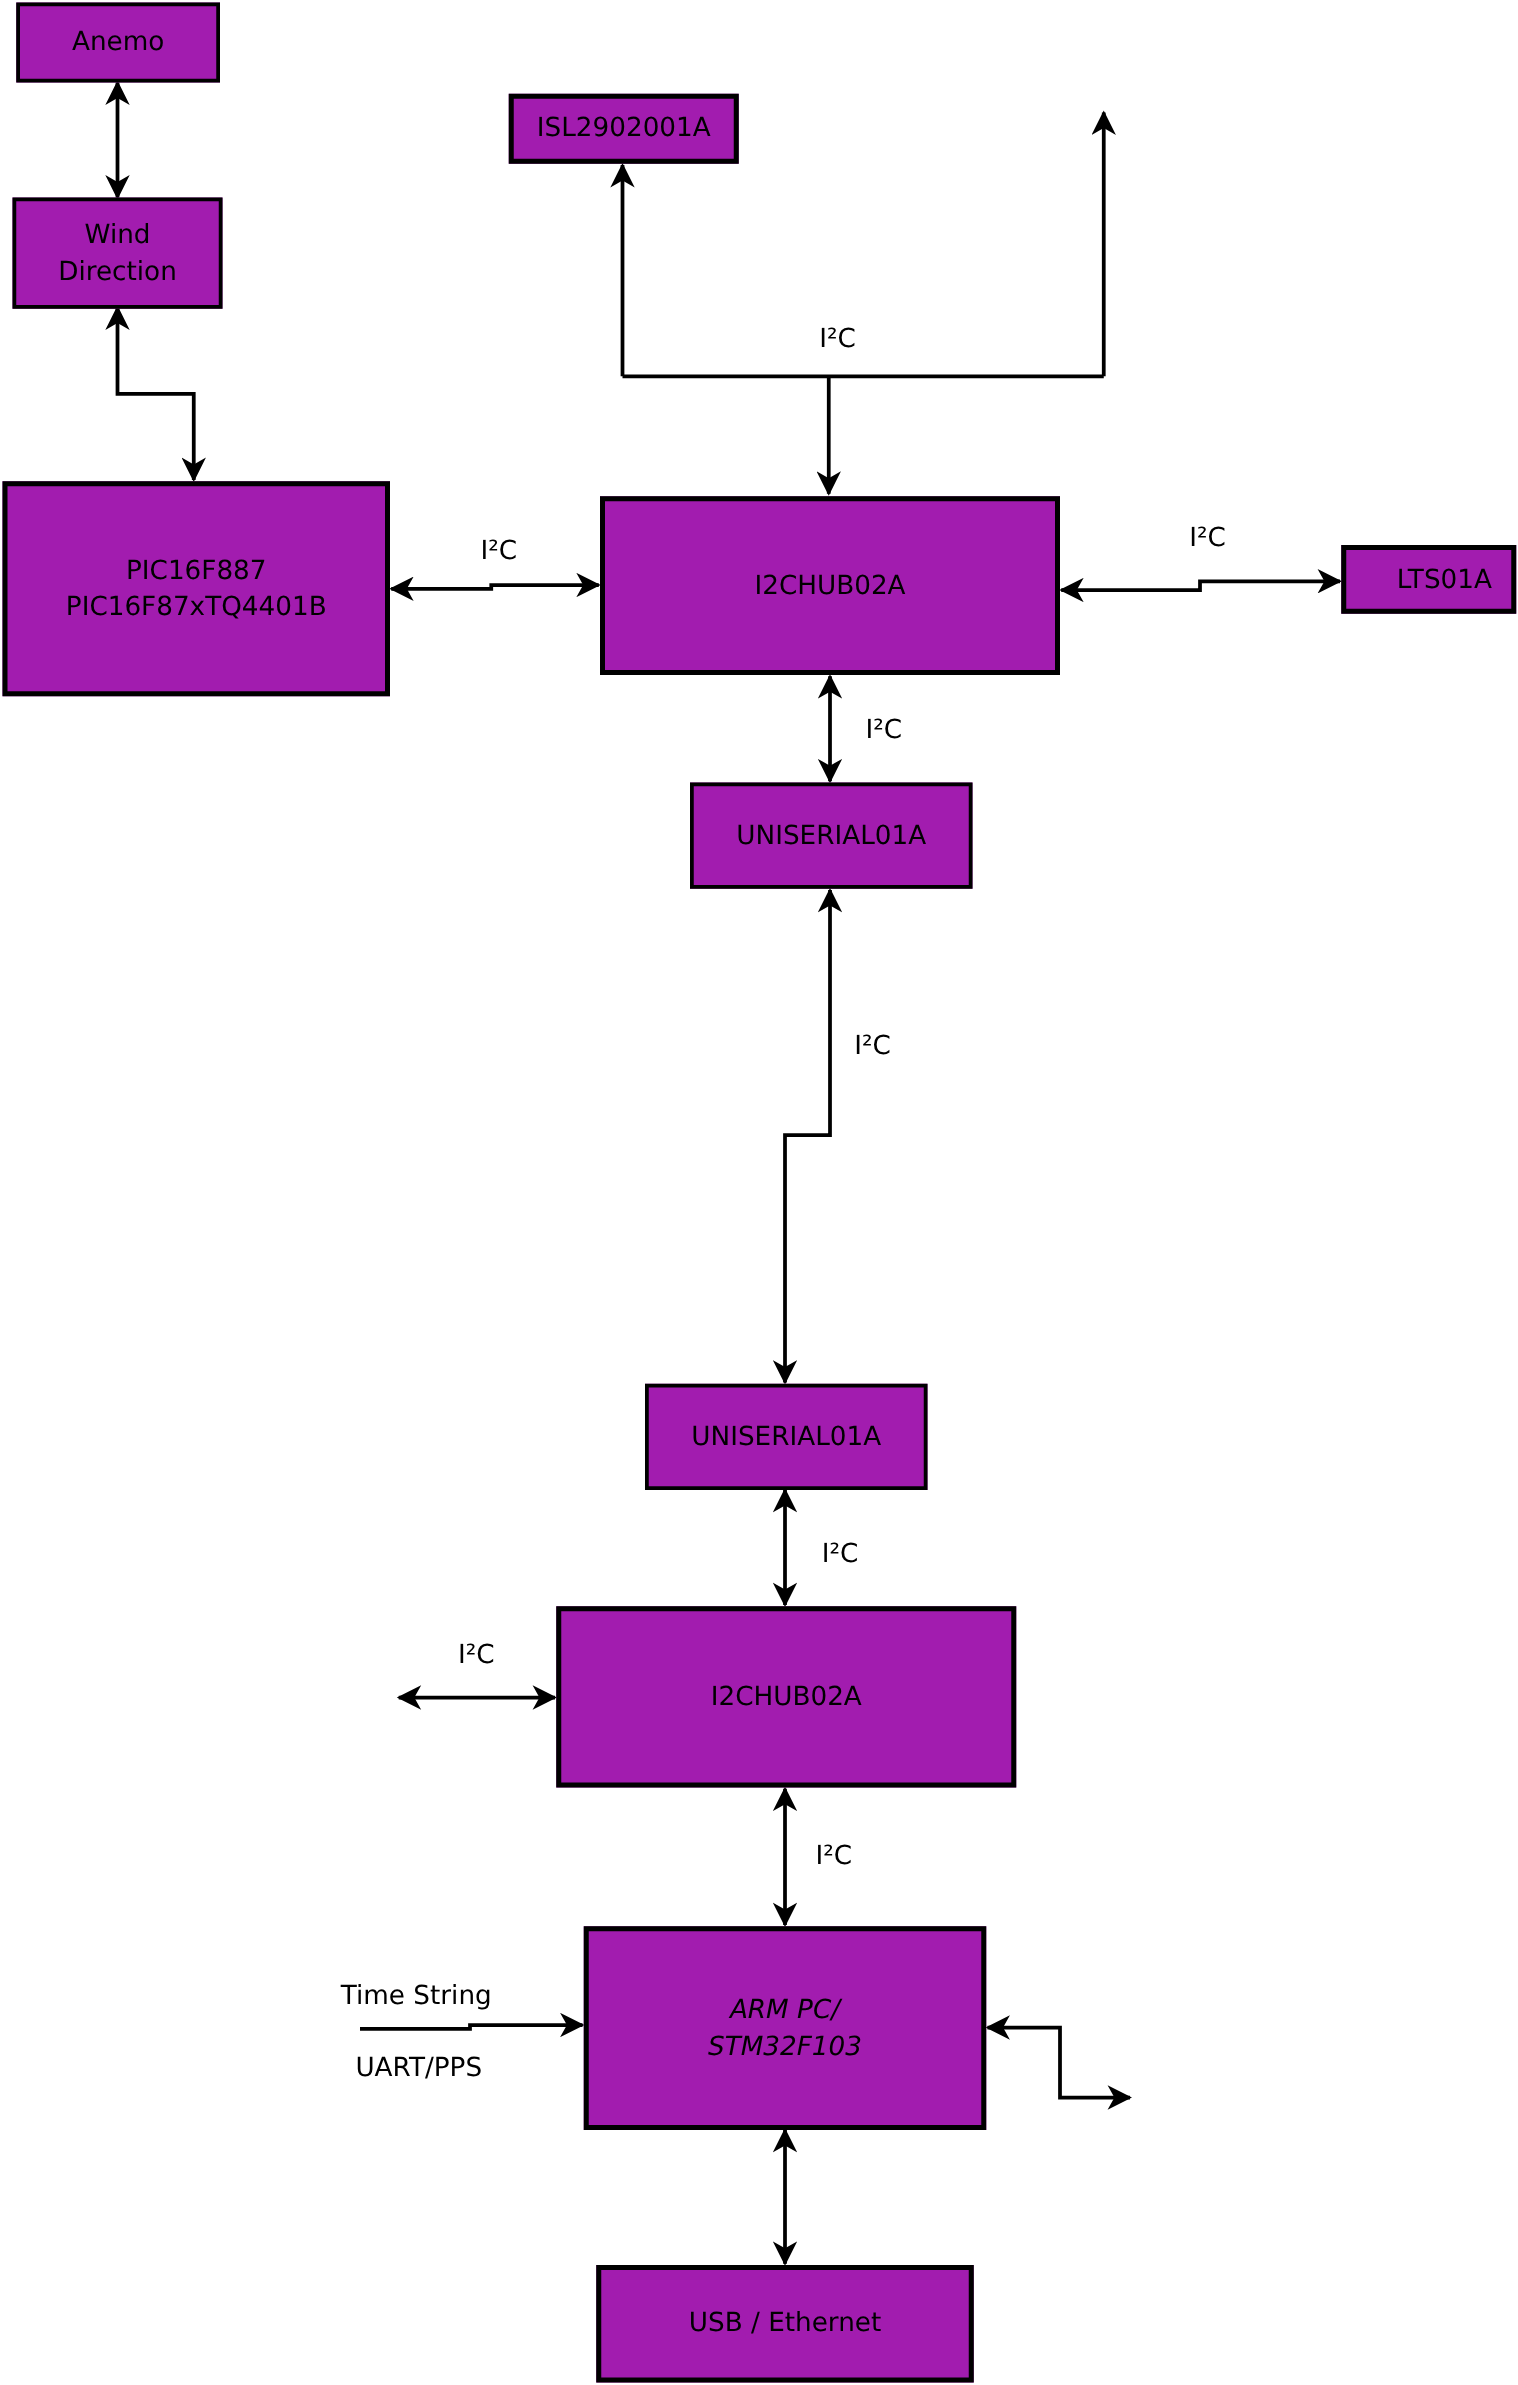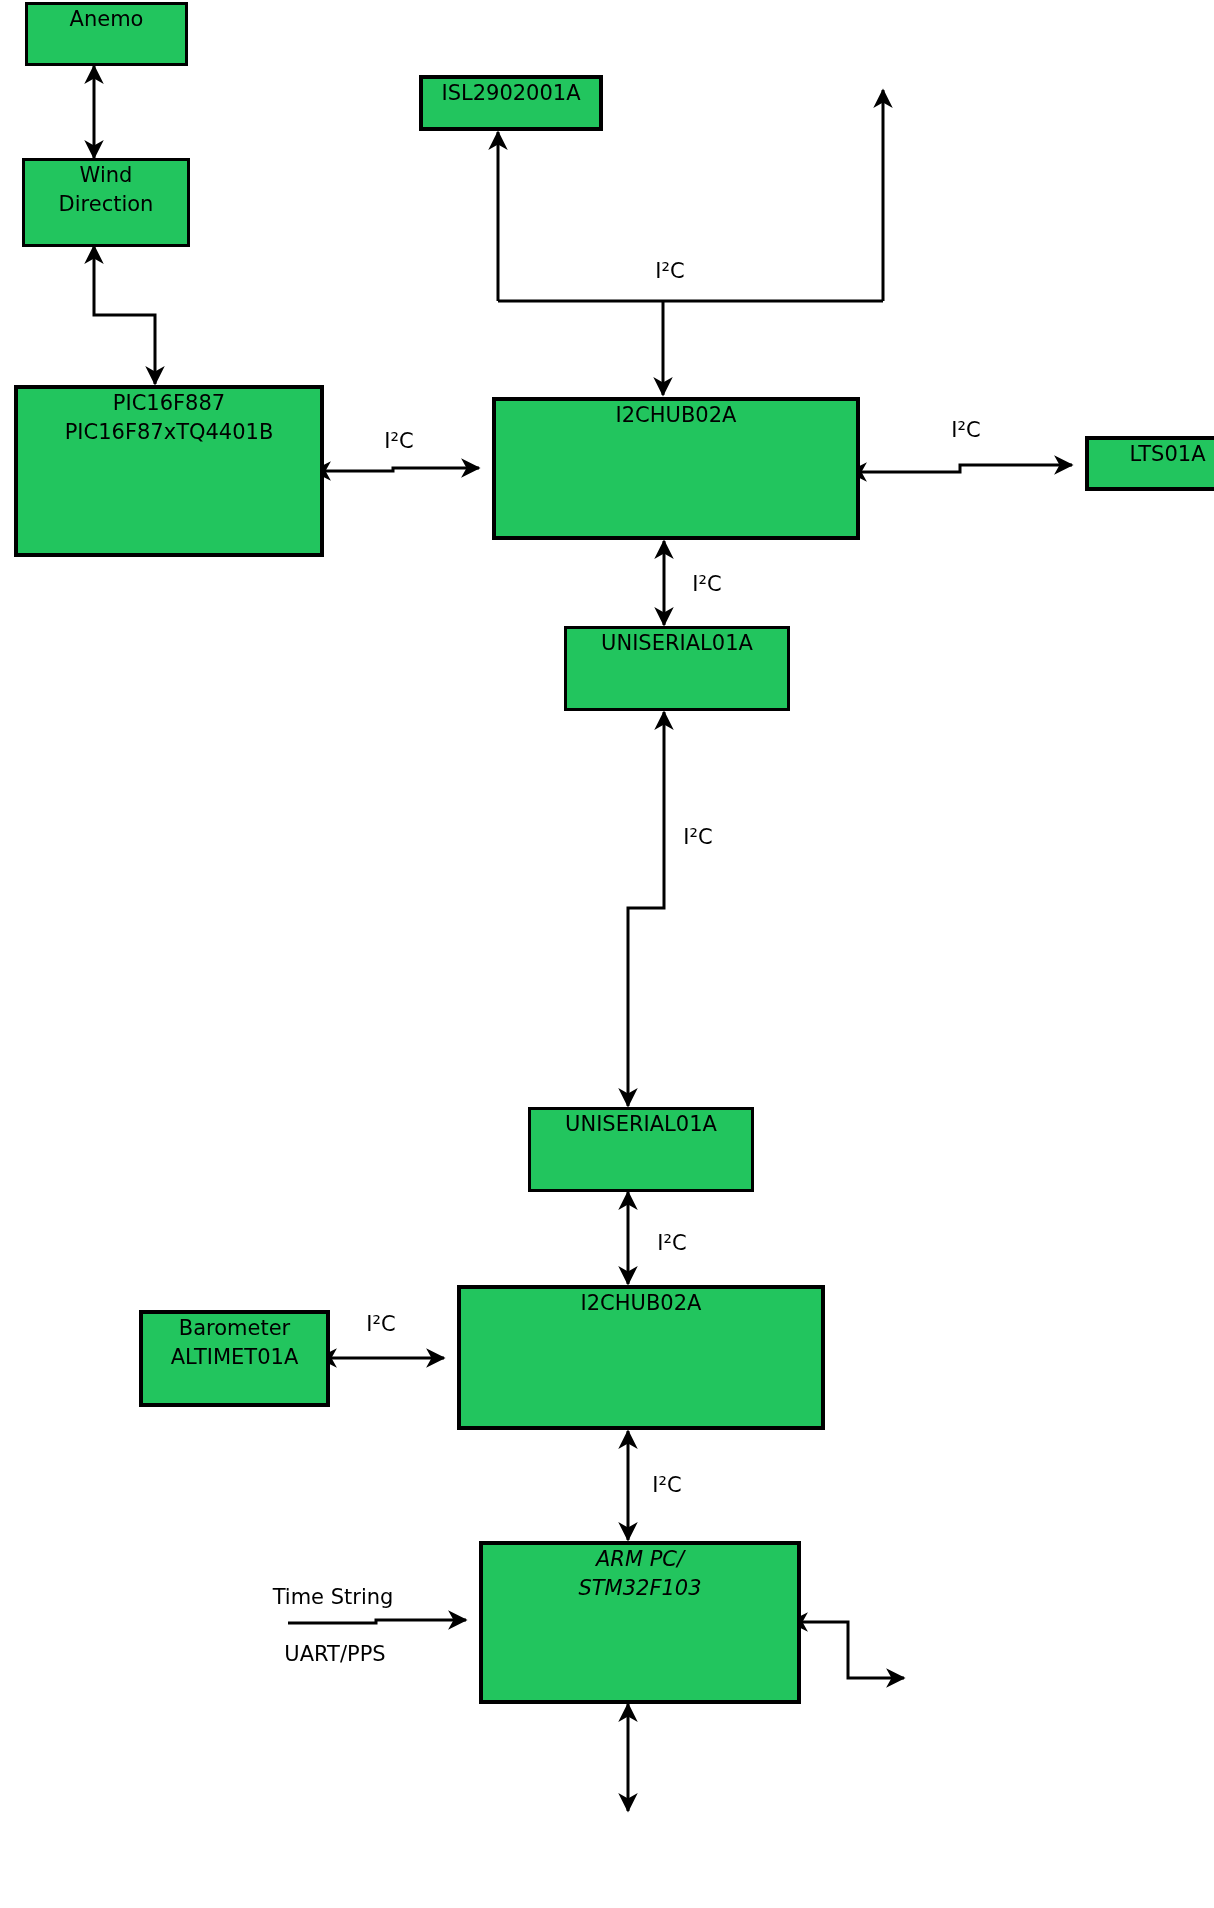--- a/index.html
+++ b/index.html
@@ -19,29 +19,29 @@
   #wires {
     position: absolute;
     left: 0;
     top: 0;
     width: 1214px;
     height: 1908px;
   }
   .node {
     position: absolute;
     box-sizing: border-box;
-    background: #22c55e;
+    background: #a21caf;
     border: 4px solid #000000;
     display: flex;
     flex-direction: column;
     align-items: center;
+    justify-content: center;
     text-align: center;
     font-size: 21px;
     line-height: 1.4;
-    margin-left: 12px;
   }
   .node.thin { border-width: 3px; }
   .nl { display: block; white-space: nowrap; }
   .elabel {
     position: absolute;
     transform: translate(-50%, -50%);
     font-size: 21px;
     line-height: 1;
     white-space: nowrap;
     background: #ffffff;
@@ -117,32 +117,31 @@
   </div>
 
   <div class="node thin" style="left:516px;top:1107px;width:226px;height:85px;">
     <span class="nl">UNISERIAL01A</span>
   </div>
 
   <div class="node" style="left:445px;top:1285px;width:368px;height:145px;">
     <span class="nl">I2CHUB02A</span>
   </div>
 
-  <div class="node" style="left:127px;top:1310px;width:191px;height:97px;">
-    <span class="nl">Barometer</span>
-    <span class="nl">ALTIMET01A</span>
-  </div>
 
 
   <div class="node" style="left:467px;top:1541px;width:322px;height:163px;font-style:italic;">
     <span class="nl">ARM PC/</span>
     <span class="nl">STM32F103</span>
   </div>
 
 
+  <div class="node" style="left:477px;top:1812px;width:302px;height:94px;">
+    <span class="nl">USB / Ethernet</span>
+  </div>
 
   <div class="elabel" style="left:670px;top:271px;">I²C</div>
   <div class="elabel" style="left:399px;top:441px;">I²C</div>
   <div class="elabel" style="left:966px;top:430px;">I²C</div>
   <div class="elabel" style="left:707px;top:584px;">I²C</div>
   <div class="elabel" style="left:698px;top:837px;">I²C</div>
   <div class="elabel" style="left:672px;top:1243px;">I²C</div>
   <div class="elabel" style="left:381px;top:1324px;">I²C</div>
   <div class="elabel" style="left:667px;top:1485px;">I²C</div>
   <div class="elabel" style="left:333px;top:1597px;">Time String</div>

